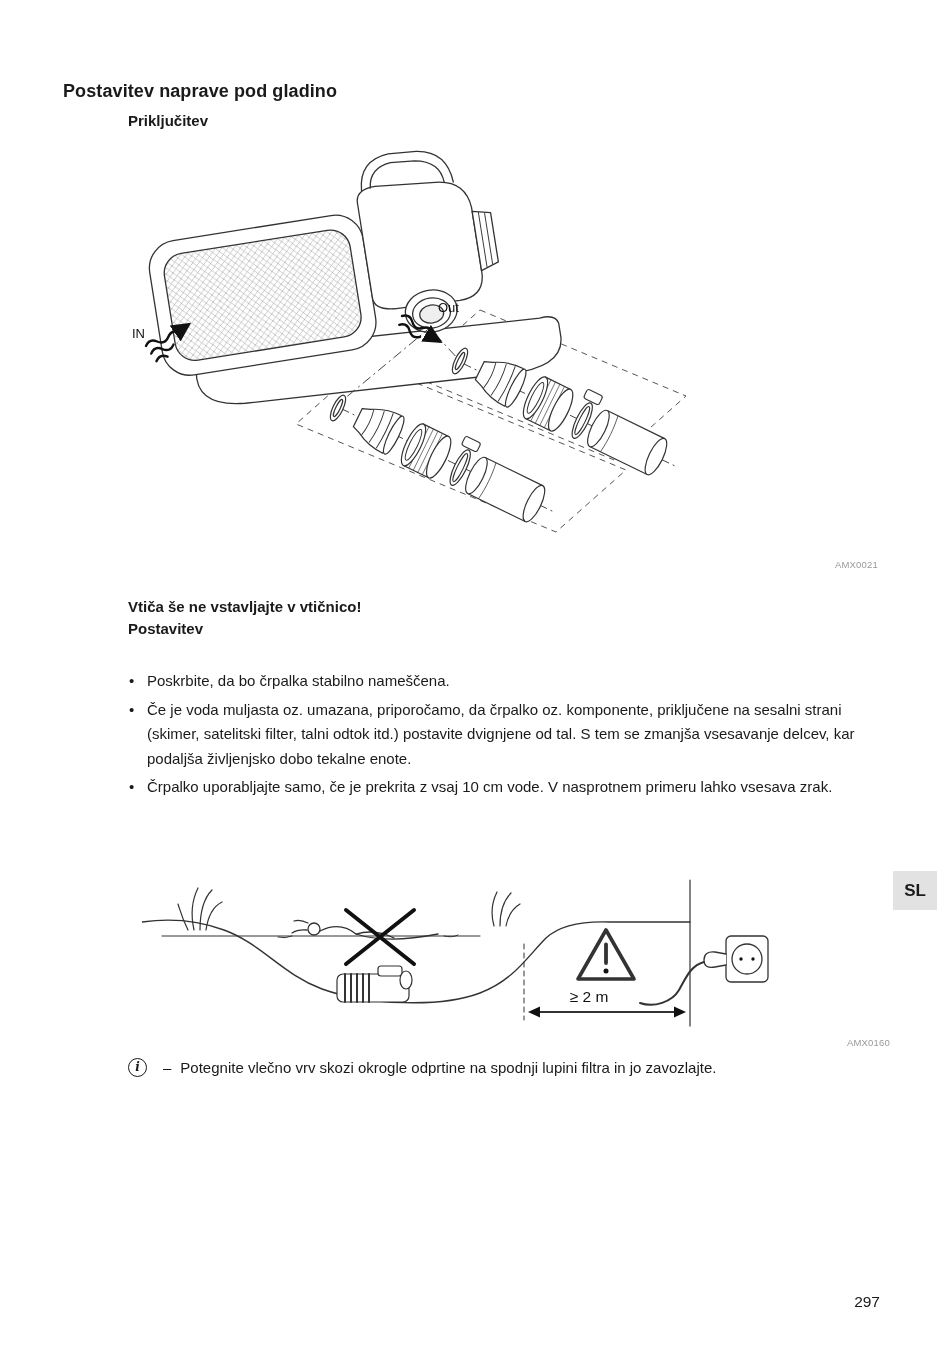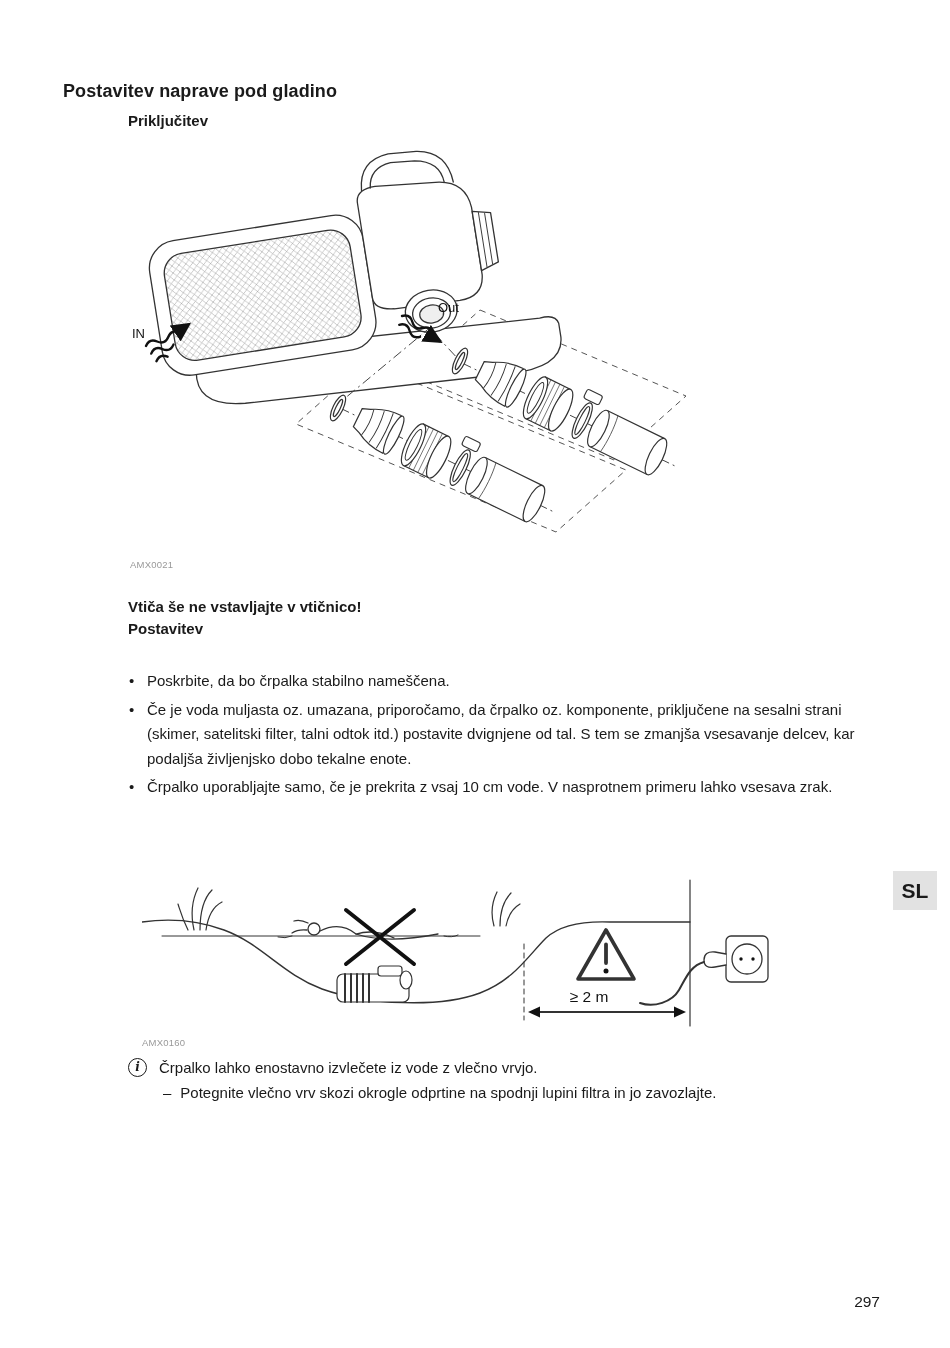--- a/index.html
+++ b/index.html
@@ -6,35 +6,35 @@
   html,body{margin:0;padding:0;background:#fff;}
   .page{position:relative;width:950px;height:1348px;background:#fff;overflow:hidden;
         font-family:"Liberation Sans",sans-serif;color:#1a1a1a;}
   .abs{position:absolute;}
   .title{left:63px;top:69px;font-size:18px;font-weight:700;letter-spacing:.1px;}
   .subhead{font-size:15px;font-weight:700;}
   .h-conn{left:128px;top:100px;}
   .fig1{left:130px;top:146px;width:748px;}
   .fig2{left:130px;top:860px;width:748px;}
   .fig1 svg,.fig2 svg{display:block;}
-  .figcode{font-size:9.5px;color:#999;margin-top:3px;letter-spacing:.2px;}
+  .figcode{text-align:right;font-size:9.5px;color:#999;margin-top:3px;letter-spacing:.2px;}
   .warn{left:128px;top:583px;font-size:15px;font-weight:700;}
   .h-place{left:128px;top:608px;}
   .bullets{left:128px;top:669px;width:737px;margin:0;padding:0;list-style:none;
            font-size:15px;line-height:24.5px;}
   .bullets li{position:relative;padding-left:19px;margin:0 0 4px 0;}
   .bullets li::before{content:"•";position:absolute;left:1px;top:0;}
   .note{left:128px;top:1056px;width:772px;display:flex;gap:12px;font-size:15px;line-height:24.5px;}
   .info-icon{flex:0 0 auto;width:19px;height:19px;margin-top:2px;border:1.5px solid #1a1a1a;
              border-radius:50%;display:flex;align-items:center;justify-content:center;
              font-family:"DejaVu Serif",serif;font-style:italic;font-weight:700;font-size:12px;}
   .note p{margin:0;}
   .note .sub{display:flex;gap:9px;padding-left:4px;}
   .sl-tab{right:13px;top:871px;width:44px;height:39px;background:#e2e2e2;
-          display:flex;align-items:center;justify-content:center;font-size:21px;font-weight:700;}
+          display:flex;align-items:center;justify-content:center;font-size:17px;font-weight:700;}
   .pagenum{right:70px;top:1293px;font-size:15.5px;}
   svg text{font-family:"Liberation Sans",sans-serif;fill:#111;}
 </style>
 </head>
 <body>
 
 <div class="page">
 
   <h1 class="abs title">Postavitev naprave pod gladino</h1>
 
@@ -187,21 +187,20 @@
       <text x="447" y="130" text-anchor="middle" font-size="15.5">≥ 2 m</text>
     </svg>
     <figcaption class="figcode">AMX0160</figcaption>
   </figure>
 
   <div class="abs sl-tab">SL</div>
 
   <div class="abs note">
     <span class="info-icon">i</span>
     <div>
-      <p>Črpalko lahko enostavno izvlečete iz vode z vlečno vrvjo.</p>
       <p class="sub">
         <span>–</span>
         <span>Potegnite vlečno vrv skozi okrogle odprtine na spodnji lupini filtra in jo zavozlajte.</span>
       </p>
     </div>
   </div>
 
   <div class="abs pagenum">297</div>
 
 </div>

